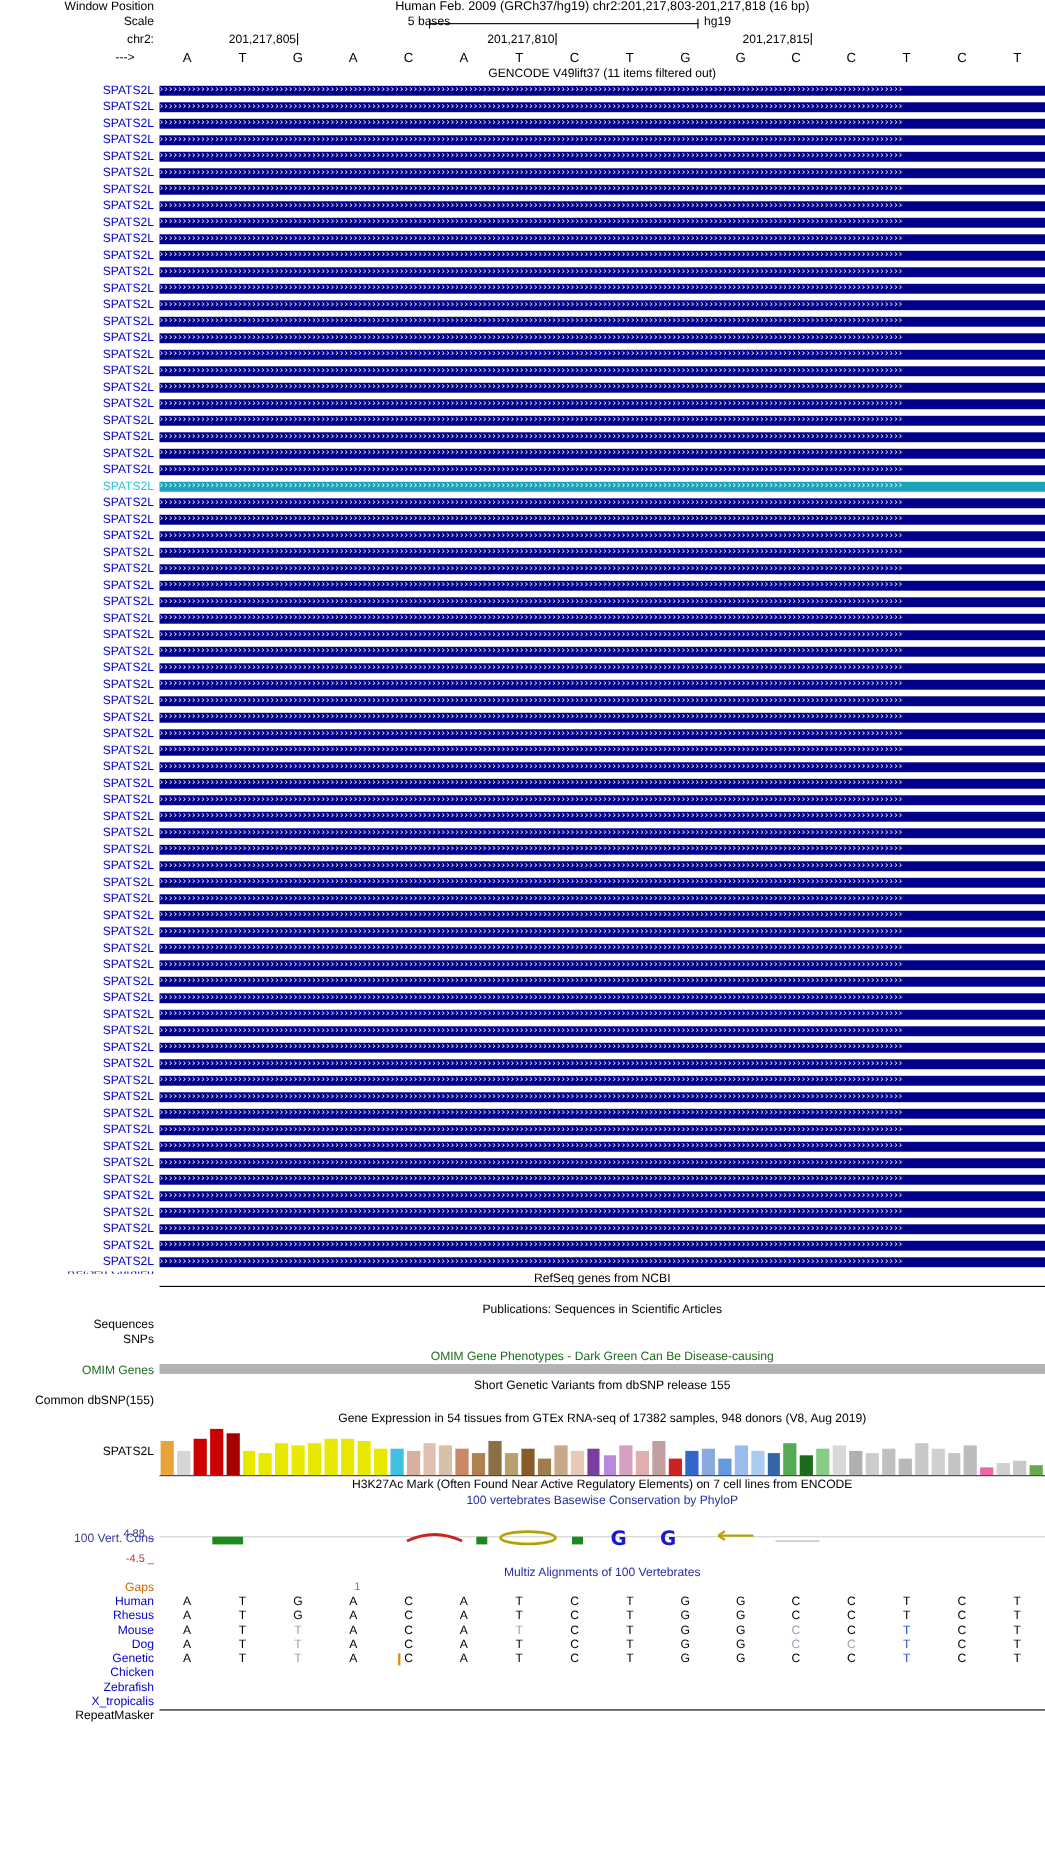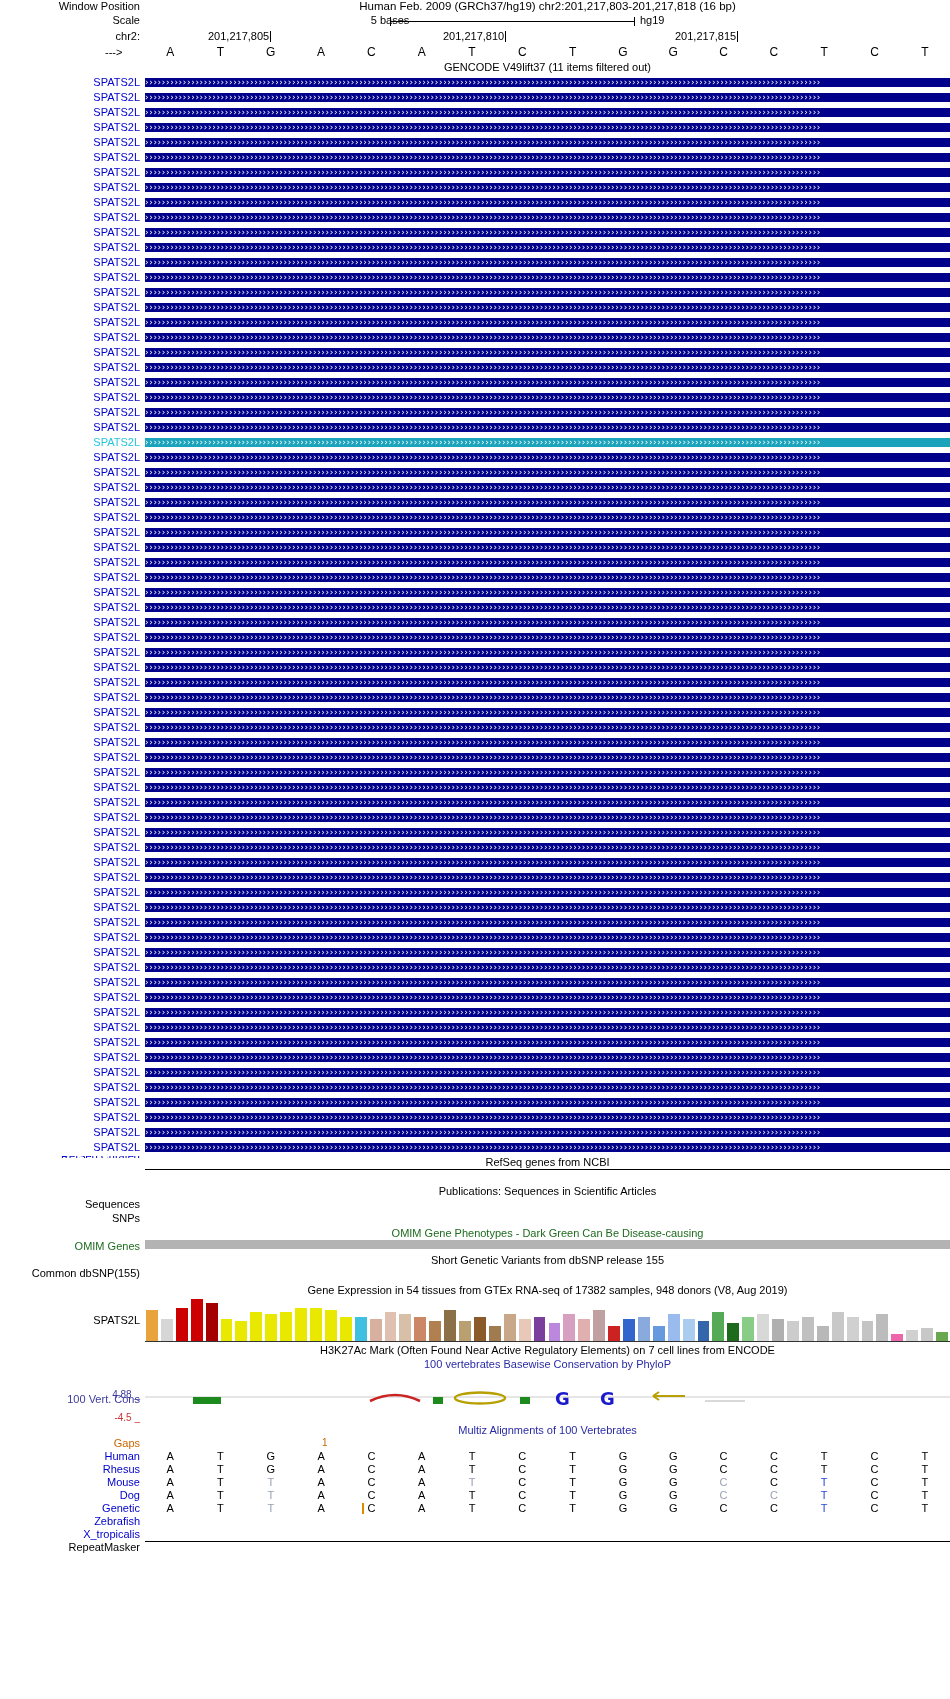--- a/index.html
+++ b/index.html
@@ -817,20 +817,24 @@
           <span class="alnbase blk" style="left: 519.281px;">G</span>
           <span class="alnbase blk" style="left: 569.594px;">C</span>
           <span class="alnbase blk" style="left: 619.906px;">C</span>
           <span class="alnbase blue" style="left: 670.219px;">T</span>
           <span class="alnbase blk" style="left: 720.531px;">C</span>
           <span class="alnbase blk" style="left: 770.844px;">T</span>
           <span class="orangebar" style="left: 217.406px;"></span>
         </div>
       </div>
       <div class="alnrow">
+        <div class="lbl lblblue">Chicken</div>
+        <div class="trk"></div>
+      </div>
+      <div class="alnrow">
         <div class="lbl lblblue">Zebrafish</div>
         <div class="trk"></div>
       </div>
       <div class="alnrow">
         <div class="lbl lblblue">X_tropicalis</div>
         <div class="trk"></div>
       </div>
     </div>
 
   <div class="row" style="height:18px;">

